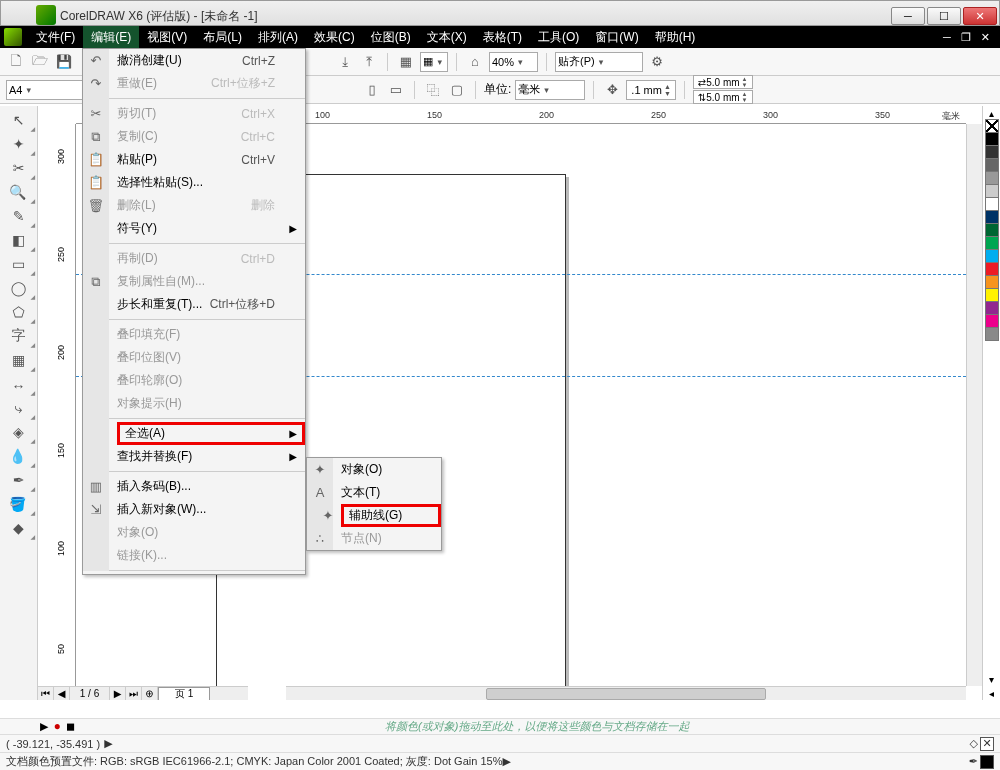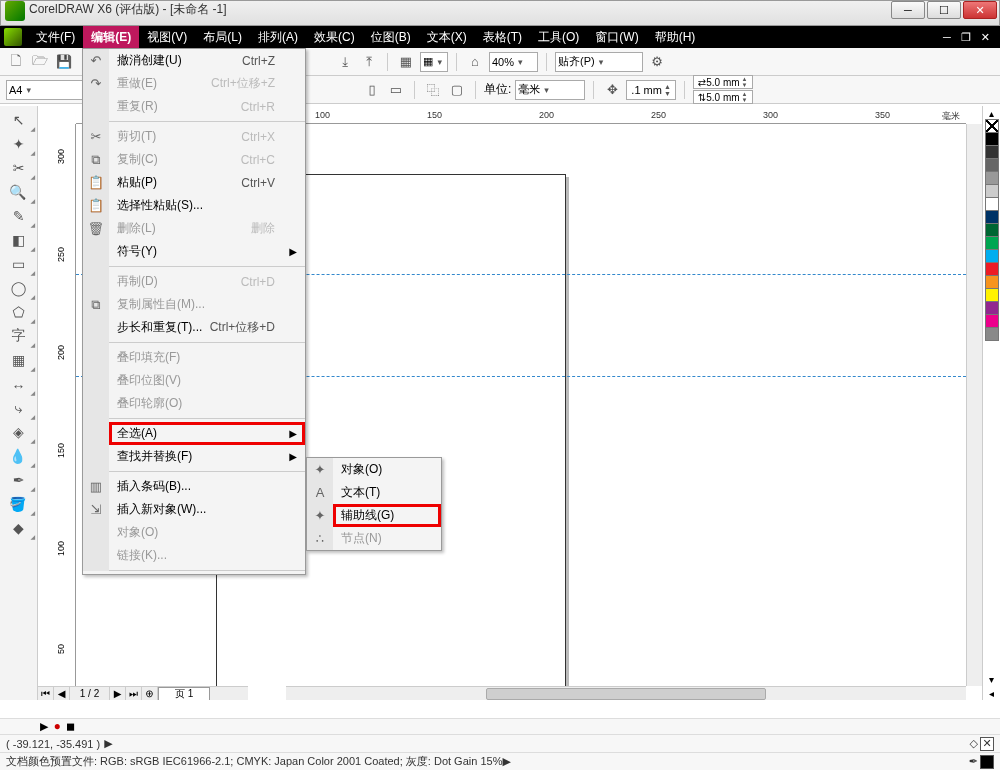--- a/index.html
+++ b/index.html
@@ -1,30 +1,30 @@
 <!DOCTYPE html>
 <html><head>
 <meta charset="utf-8">
 <style>
 * { margin: 0; padding: 0; box-sizing: border-box; font-family: "Microsoft YaHei", SimSun, Arial, sans-serif; }
 body { width: 1000px; height: 770px; background: #fff; overflow: hidden; position: relative; }
 
 
-.titlebar { height: 26px; background: linear-gradient(#f0f0f0,#e0e0e0); display:flex; align-items:flex-start; border:1px solid #999; }
+.titlebar { height: 26px; background: linear-gradient(#f0f0f0,#e0e0e0); display:flex; align-items:flex-end; border:1px solid #999;padding-left:31px; }
 .titlebar .logo { width: 20px; height: 20px; margin: 0 4px; background: linear-gradient(135deg,#6a0,#070); border-radius:3px; }
 .titlebar .title { font-size: 12px; color:#333; }
 .titlebar .wincontrols { margin-left:auto; display:flex; gap:2px; margin-right:2px; }
 .titlebar .wc { width: 34px; height:18px; display:flex; align-items:center; justify-content:center; border:1px solid #888; border-radius:2px; font-size:11px; background: linear-gradient(#fafafa,#ddd); }
 .titlebar .wc.close { background: linear-gradient(#e77,#c33); color:#fff; border-color:#a22; }
 
 
 .menubar { height: 22px; background: #000; display:flex; align-items:center; padding-left: 4px; }
 .menubar .mlogo { width:18px; height:18px; background: linear-gradient(135deg,#8d0,#350); border-radius:2px; margin-right:6px; }
 .menubar .mitem { color:#fff; font-size:12px; padding:0 8px; height:100%; display:flex; align-items:center; }
-.menubar .mitem.active { background:#be185d;font-weight:bold; }
+.menubar .mitem.active { background:#14532d; }
 .menubar .mdi { margin-left:auto; color:#fff; font-size:11px; display:flex; gap:10px; padding-right:10px; }
 
 
 .toolbar { height: 28px; border-bottom:1px solid #ccc; display:flex; align-items:center; padding:0 6px; gap:4px; background:#f7f7f7; font-size:12px; }
 .tbtn { width:20px; height:20px; border:1px solid transparent; display:flex; align-items:center; justify-content:center; color:#555; font-size:13px; }
 .tsep { width:1px; height:18px; background:#ccc; margin:0 4px; }
 .combo { height:20px; border:1px solid #aaa; background:#fff; font-size:11px; padding:0 2px; display:flex; align-items:center; gap:4px; }
 .combo .arrow { font-size:9px; color:#555; }
 .spinner { height:20px; border:1px solid #aaa; background:#fff; font-size:11px; padding:0 4px; display:flex; align-items:center; }
 .spbtn { display:flex; flex-direction:column; margin-left:2px; font-size:7px; line-height:7px; color:#555; }
@@ -59,21 +59,21 @@
 
 .menu { position:absolute; background:#f4f4f4; border:1px solid #9a9a9a; box-shadow:2px 2px 3px rgba(0,0,0,0.25); font-size:12px; }
 .menu .inner { border-left:26px solid #e6e6e6; }
 .menu .row { height:23px; display:flex; align-items:center; padding:0 28px 0 8px; position:relative; white-space:nowrap; }
 .menu .row.sep { height:0; border-top:1px solid #ccc; margin:3px 0; padding:0; }
 .menu .row .sc { position:absolute; right:30px; color:#555; }
 .menu .row .sub { position:absolute; right:8px; font-size:10px; }
 .menu .row.disabled { color:#999; }
 .menu .row.disabled .sc { color:#bbb; }
 .menu .row .ico { position:absolute; left:-22px; width:18px; height:18px; display:flex; align-items:center; justify-content:center; font-size:13px; color:#666; }
-.menu .row.highlight-red { outline:3px solid #e00; outline-offset:-3px; }
+.menu .row.highlight-red { outline:3px solid #e00; outline-offset:-3px;margin-left:8px; }
 
 
 .hintrow { position:absolute; left:0; right:0; height:16px; display:flex; align-items:center; font-size:11px; background:#f7f7f7; border-top:1px solid #ddd; }
 .hint-text { font-style:italic; color:#6a8; margin-left:310px; }
 .playrec { display:flex; gap:6px; margin-left:40px; }
 .status { position:absolute; left:0; right:0; height:18px; display:flex; align-items:center; font-size:11px; padding:0 6px; background:#f7f7f7; border-top:1px solid #ddd; color:#333; }
 .status .swatches { margin-left:auto; display:flex; gap:2px; }
 .swatch-s { width:14px; height:14px; border:1px solid #555; }
 </style>
 </head>
@@ -223,21 +223,21 @@
       </div>
     <div class="canvas">
       <div class="page"></div>
       <div class="guide-h" style="top:150px"></div>
       <div class="guide-h" style="top:252px"></div>
     </div>
     <div class="vscroll"></div>
     <div class="pagectl">
       <div class="pgb">⏮</div>
       <div class="pgb">◀</div>
-      <div class="pgb" style="width:40px">1 / 2</div>
+      <div class="pgb" style="width:40px">1 / 6</div>
       <div class="pgb">▶</div>
       <div class="pgb">⏭</div>
       <div class="pgb">⊕</div>
       <div class="pagetab">页 1</div>
     </div>
     <div class="hscroll" style="left:248px">
       <div class="scrollthumb-h"></div>
     </div>
   </div>
 
@@ -267,20 +267,21 @@
     <div class="navb">◂</div>
   </div>
 </div>
 
 <div class="hintrow" style="bottom:36px">
   <div class="playrec">
     <span>▶</span>
     <span style="color:#c00">⏺</span>
     <span>◼</span>
   </div>
+  <span class="hint-text">将颜色(或对象)拖动至此处，以便将这些颜色与文档存储在一起</span>
 </div>
 
 <div class="status" style="bottom:18px">
   <span>( -39.121, -35.491 )</span>
   <span style="margin-left:4px">▶</span>
   <div class="swatches">
     <span>◇</span>
     <div class="swatch-s noclr" style="background:#fff;position:relative">
         <span style="position:absolute;inset:0;display:flex;align-items:center;justify-content:center">✕</span>
       </div>
@@ -301,24 +302,20 @@
       <div class="row">
         <span class="ico">↶</span>
         <span>撤消创建(U)</span>
         <span class="sc">Ctrl+Z</span>
       </div>
       <div class="row disabled">
         <span class="ico">↷</span>
         <span>重做(E)</span>
         <span class="sc">Ctrl+位移+Z</span>
       </div>
-      <div class="row disabled">
-        <span>重复(R)</span>
-        <span class="sc">Ctrl+R</span>
-      </div>
       <div class="row sep"></div>
       <div class="row disabled">
         <span class="ico">✂</span>
         <span>剪切(T)</span>
         <span class="sc">Ctrl+X</span>
       </div>
       <div class="row disabled">
         <span class="ico">⧉</span>
         <span>复制(C)</span>
         <span class="sc">Ctrl+C</span>
@@ -356,20 +353,23 @@
       </div>
       <div class="row sep"></div>
       <div class="row disabled">
         <span>叠印填充(F)</span>
       </div>
       <div class="row disabled">
         <span>叠印位图(V)</span>
       </div>
       <div class="row disabled">
         <span>叠印轮廓(O)</span>
+      </div>
+      <div class="row disabled">
+        <span>对象提示(H)</span>
       </div>
       <div class="row sep"></div>
       <div class="row highlight-red">
         <span>全选(A)</span>
         <span class="sub">▶</span>
       </div>
       <div class="row">
         <span>查找并替换(F)</span>
         <span class="sub">▶</span>
       </div>

